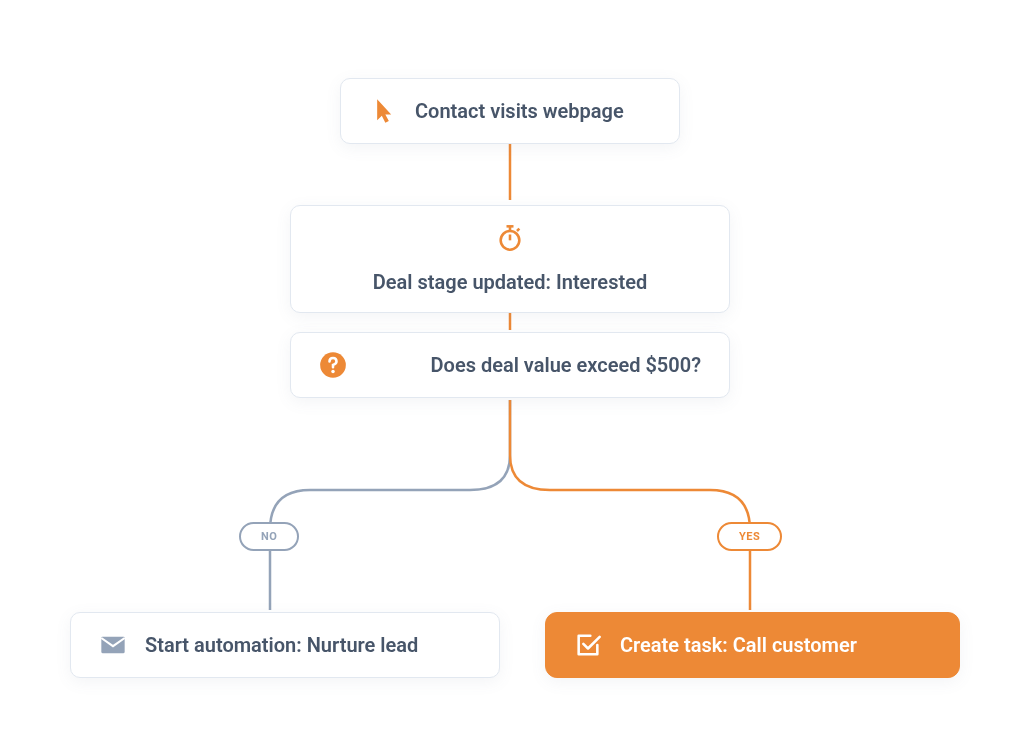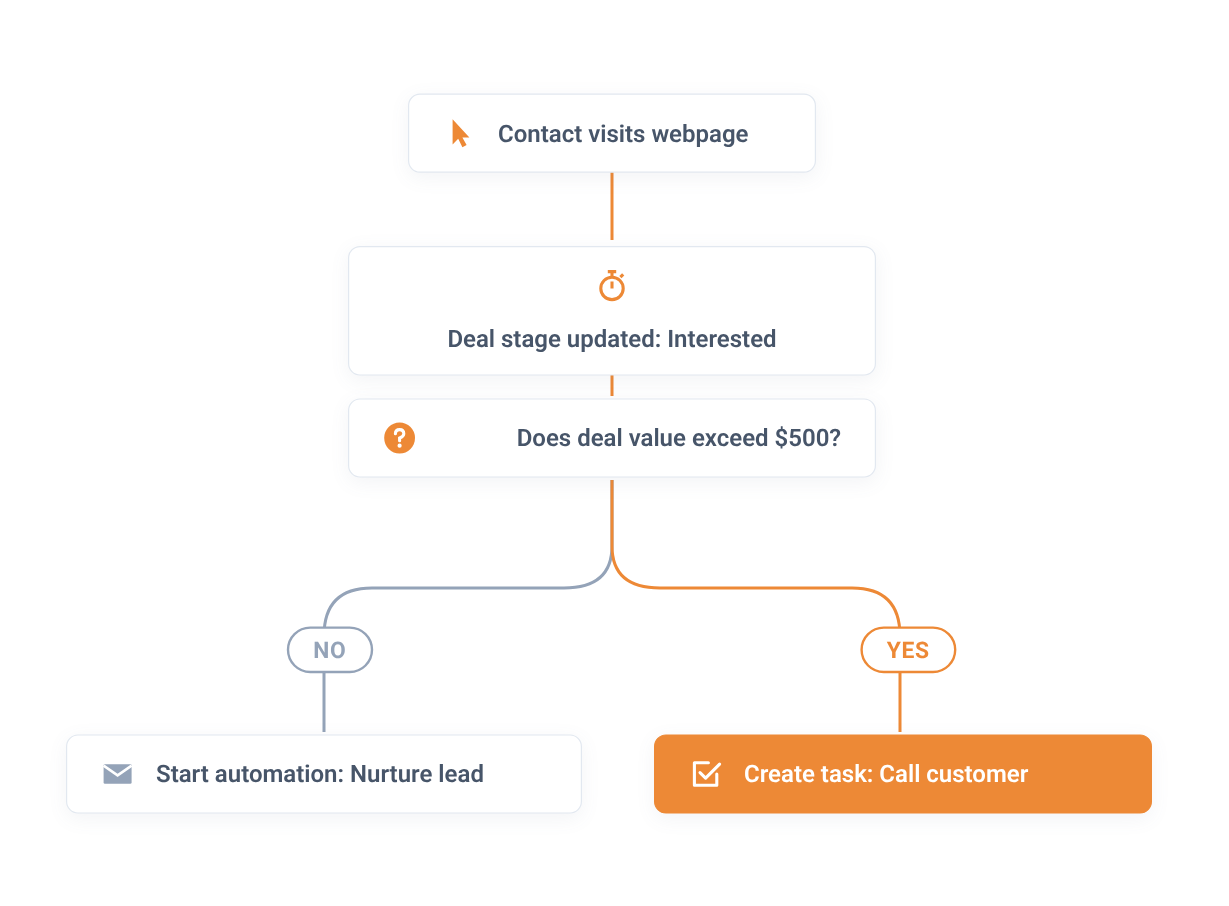--- a/index.html
+++ b/index.html
@@ -32,20 +32,21 @@
     }
     .node-text {
       color: #475569;
       font-size: 20px;
       font-weight: 600;
       white-space: nowrap;
     }
     .node-filled {
       background: #ed8936;
       border-color: #ed8936;
+      border-radius: 12px;
     }
     .node-filled .node-text {
       color: #ffffff;
     }
     .icon {
       width: 28px;
       height: 28px;
       flex-shrink: 0;
       display: flex;
       align-items: center;
@@ -54,21 +55,21 @@
     .icon svg {
       width: 100%;
       height: 100%;
     }
     .branch-pill {
       position: absolute;
       background: #ffffff;
       border: 2px solid;
       border-radius: 999px;
       padding: 6px 20px;
-      font-size: 19px;
+      font-size: 11px;
       font-weight: 700;
       letter-spacing: 0.5px;
       z-index: 5;
     }
     .pill-no {
       border-color: #94a3b8;
       color: #94a3b8;
     }
     .pill-yes {
       border-color: #ed8936;
@@ -136,21 +137,21 @@
   </div>
 
   <div class="branch-pill pill-no" style="left: 239px; top: 522px;">
     <span>NO</span>
   </div>
 
   <div class="branch-pill pill-yes" style="left: 717px; top: 522px;">
     <span>YES</span>
   </div>
 
-  <div class="node" style="left: 55px; top: 612px; width: 430px;">
+  <div class="node" style="left: 70px; top: 612px; width: 430px;">
     <span class="icon">
       <svg viewBox="0 0 24 24" fill="#94a3b8">
         <rect x="2" y="5" width="20" height="14" rx="1"></rect>
         <path d="M2 6 L12 13 L22 6" stroke="#fff" stroke-width="1.8" fill="none"></path>
       </svg>
     </span>
     <span class="node-text">Start automation: Nurture lead</span>
   </div>
 
   <div class="node node-filled" style="left: 545px; top: 612px; width: 415px;">

